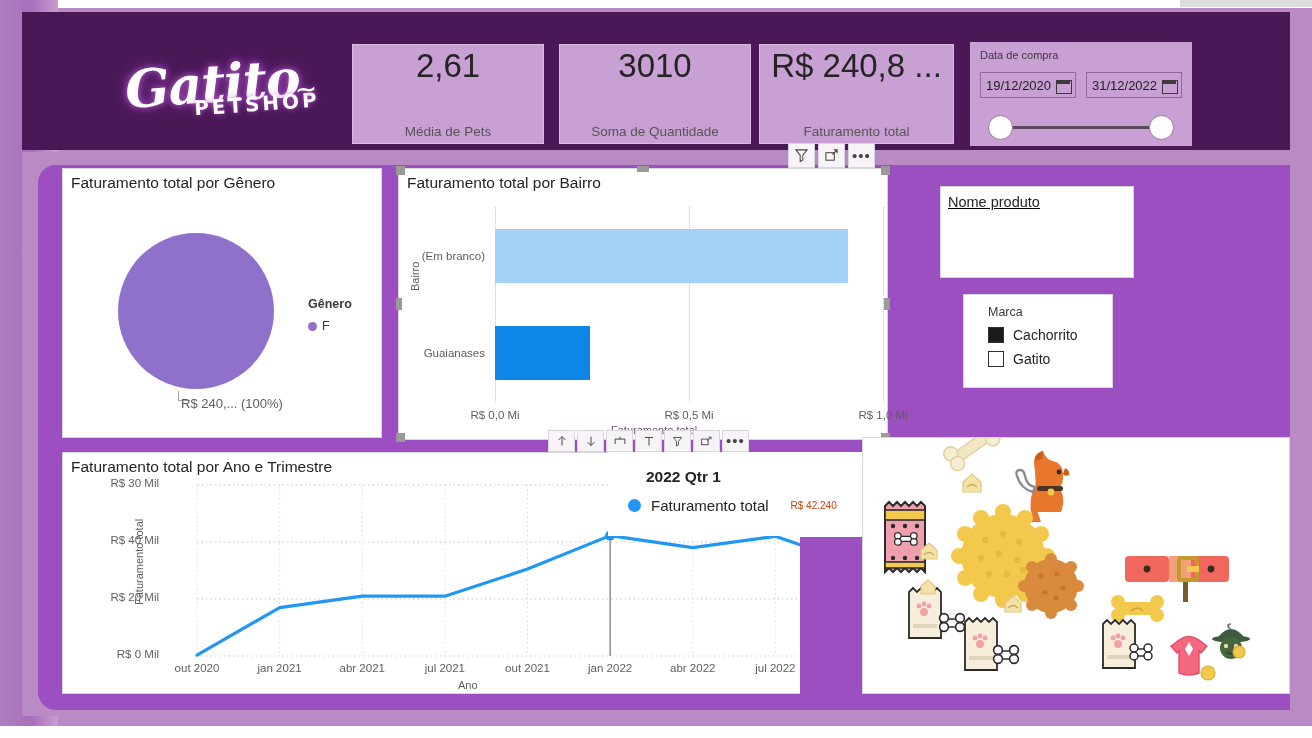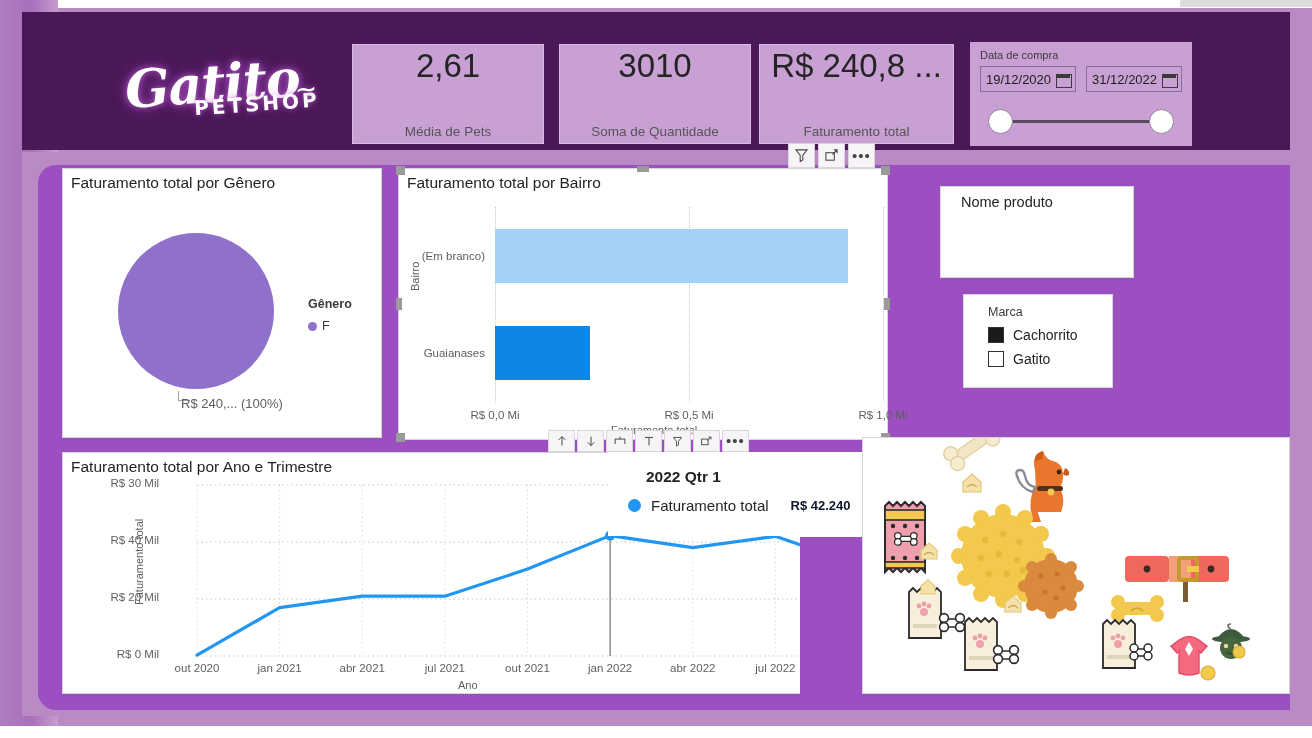--- a/index.html
+++ b/index.html
@@ -82,21 +82,21 @@
 
   
   .date-slicer {
     position: absolute; left: 948px; top: 30px; width: 222px; height: 104px;
     background: #c9a0d4; padding: 7px 10px;
   }
   .date-title { font-size: 11px; color: #3b3b3b; margin-bottom: 5px; }
   .date-row { display: flex; gap: 10px; }
   .date-box {
     flex: 1; height: 26px; background: #c9a0d4; border: 1px solid #8e6a99;
-    display: flex; align-items: center; padding: 0 5px; justify-content: space-between;
+    display: flex; align-items: center; padding: 0 5px; justify-content: space-between; margin-top: 6px;
   }
   .date-box span.val { font-size: 13px; color: #1d1d1d; }
   .cal-icon { width: 14px; height: 14px; position: relative; flex: none; }
   .cal-icon::before {
     content: ""; position: absolute; left: 0; top: 2px; width: 14px; height: 12px;
     border: 1.4px solid #3a3a3a;
   }
   .cal-icon::after {
     content: ""; position: absolute; left: 0; top: 2px; width: 14px; height: 3.5px;
     background: #3a3a3a;
@@ -245,21 +245,21 @@
     position: absolute; top: 679px; left: 458px; font-size: 11px; color: #605e5c;
   }
   .tt-title {
     position: absolute; left: 628px; top: 468px; font-size: 15.5px; font-weight: bold; color: #252423; margin-left: 18px;
   }
   .tt-row {
     position: absolute; left: 628px; top: 497px; display: flex; align-items: center; gap: 10px;
   }
   .tt-dot { width: 13px; height: 13px; border-radius: 50%; background: #2196f3; }
   .tt-name { font-size: 15px; color: #252423; }
-  .tt-val  { font-size: 13px; color: #0f172a; margin-left: 12px; font-weight: bold; }
+  .tt-val  { font-size: 10px; color: #c2410c; margin-left: 12px; }
 
   
   .low-toolbar {
     position: absolute; left: 548px; top: 430px; display: flex; gap: 2px; z-index: 45;
   }
   .low-btn {
     width: 27px; height: 22px; background: #f7f4f8; border: 1px solid #ddd2e0;
     display: flex; align-items: center; justify-content: center;
     font-size: 12px; color: #444;
   }
@@ -369,21 +369,21 @@
       <span style="right:-3px;top:50%;margin-top:-6px;width:6px;height:12px;"></span>
       <span style="left:-3px;top:50%;margin-top:-6px;width:6px;height:12px;"></span>
     </div>
   <div class="bar-axis-label" style="left: 96px; transform: translateX(-50%);">R$ 0,0 Mi</div>
       <div class="bar-axis-label" style="left: 290px; transform: translateX(-50%);">R$ 0,5 Mi</div>
       <div class="bar-axis-label" style="left: 484px; transform: translateX(-50%);">R$ 1,0 Mi</div>
       <div class="bar-cat-label" style="top: 80.75px; right: 402px;">(Em branco)</div>
       <div class="bar-cat-label" style="top: 178.25px; right: 402px;">Guaianases</div>
     </div>
 
-  <div class="card" id="card-slicer-produto" style="padding:7px 20px;">
+  <div class="card" id="card-slicer-produto" style="padding:7px 7px;text-decoration:underline;">
     <div class="slicer-title">Nome produto</div>
   </div>
 
   <div class="card" id="card-slicer-marca" style="padding:10px 24px;">
     <div class="marca-title">Marca</div>
     <div class="marca-item">
       <span class="chk on"></span>
       <span class="marca-label">Cachorrito</span>
     </div>
     <div class="marca-item">

